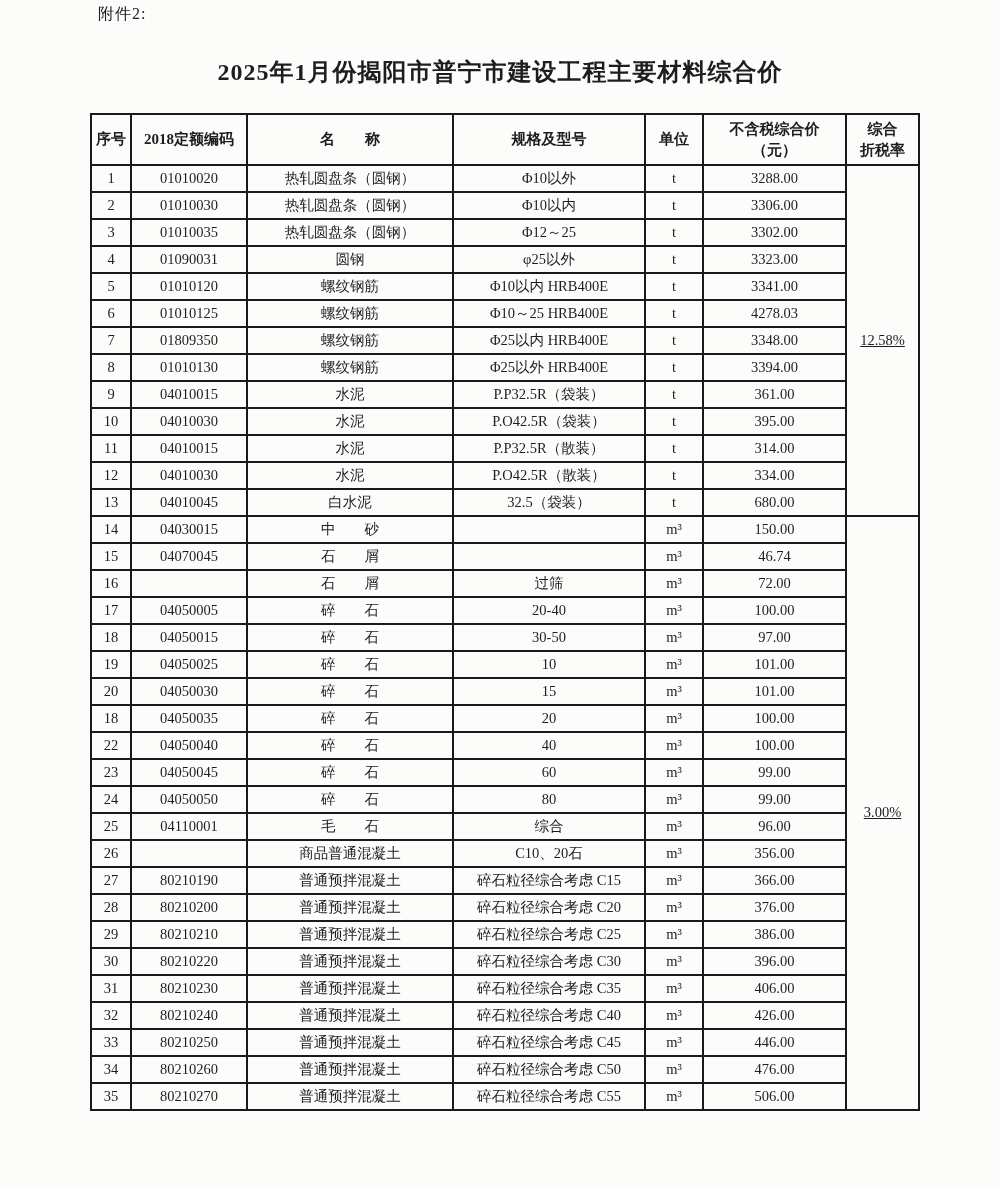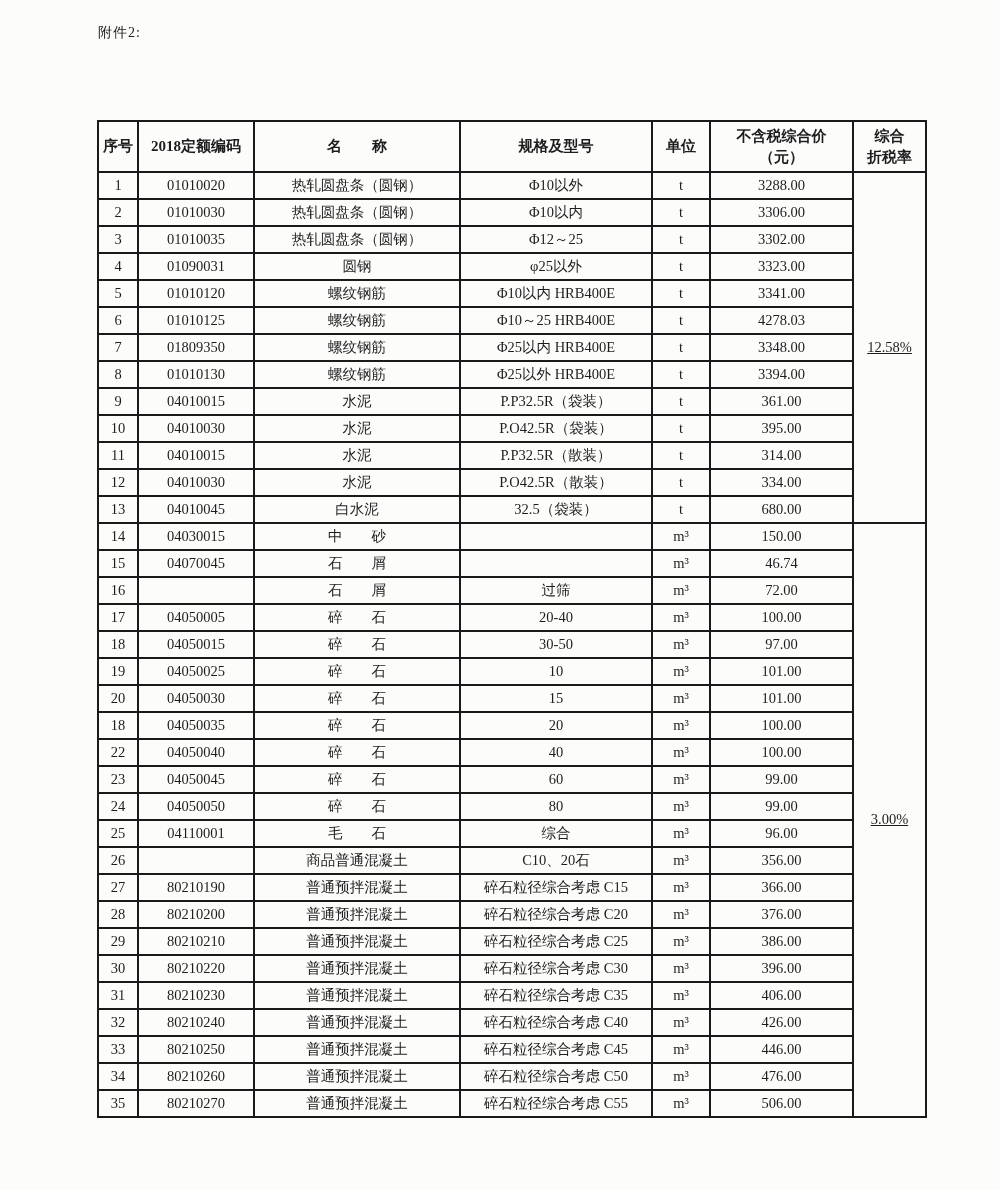--- a/index.html
+++ b/index.html
@@ -9,42 +9,41 @@
     height: 1190px;
     margin: 0 auto;
     background: #fcfcfb;
     font-family: "Liberation Serif", "DejaVu Serif", serif;
     color: #1d1d1d;
     overflow: hidden;
   }
   .attachment-label {
     position: absolute;
     left: 98px;
-    top: 24px;
-    font-size: 14px;
+    top: 4px;
+    font-size: 16px;
     letter-spacing: 1px;
   }
   .doc-title {
     position: absolute;
     left: 0;
     top: 56px;
     width: 1000px;
     text-align: center;
     font-size: 24px;
     font-weight: bold;
     letter-spacing: 1px;
   }
   table.materials {
     position: absolute;
-    left: 97px;
+    left: 90px;
     top: 113px;
     width: 828px;
     border-collapse: collapse;
     table-layout: fixed;
-    margin-top: 7px;
   }
   table.materials th,
   table.materials td {
     border: 2px solid #1a1a1a;
     text-align: center;
     vertical-align: middle;
     padding: 0 2px;
     overflow: hidden;
   }
   table.materials th {
@@ -66,20 +65,21 @@
     text-decoration: underline;
   }
 </style>
 </head>
 <body>
 
 <div class="page">
 
   <div class="attachment-label">附件2:</div>
 
+  <div class="doc-title">2025年1月份揭阳市普宁市建设工程主要材料综合价</div>
 
   <table class="materials">
     <colgroup>
       <col style="width:40px">
       <col style="width:116px">
       <col style="width:206px">
       <col style="width:192px">
       <col style="width:58px">
       <col style="width:143px">
       <col style="width:73px">

